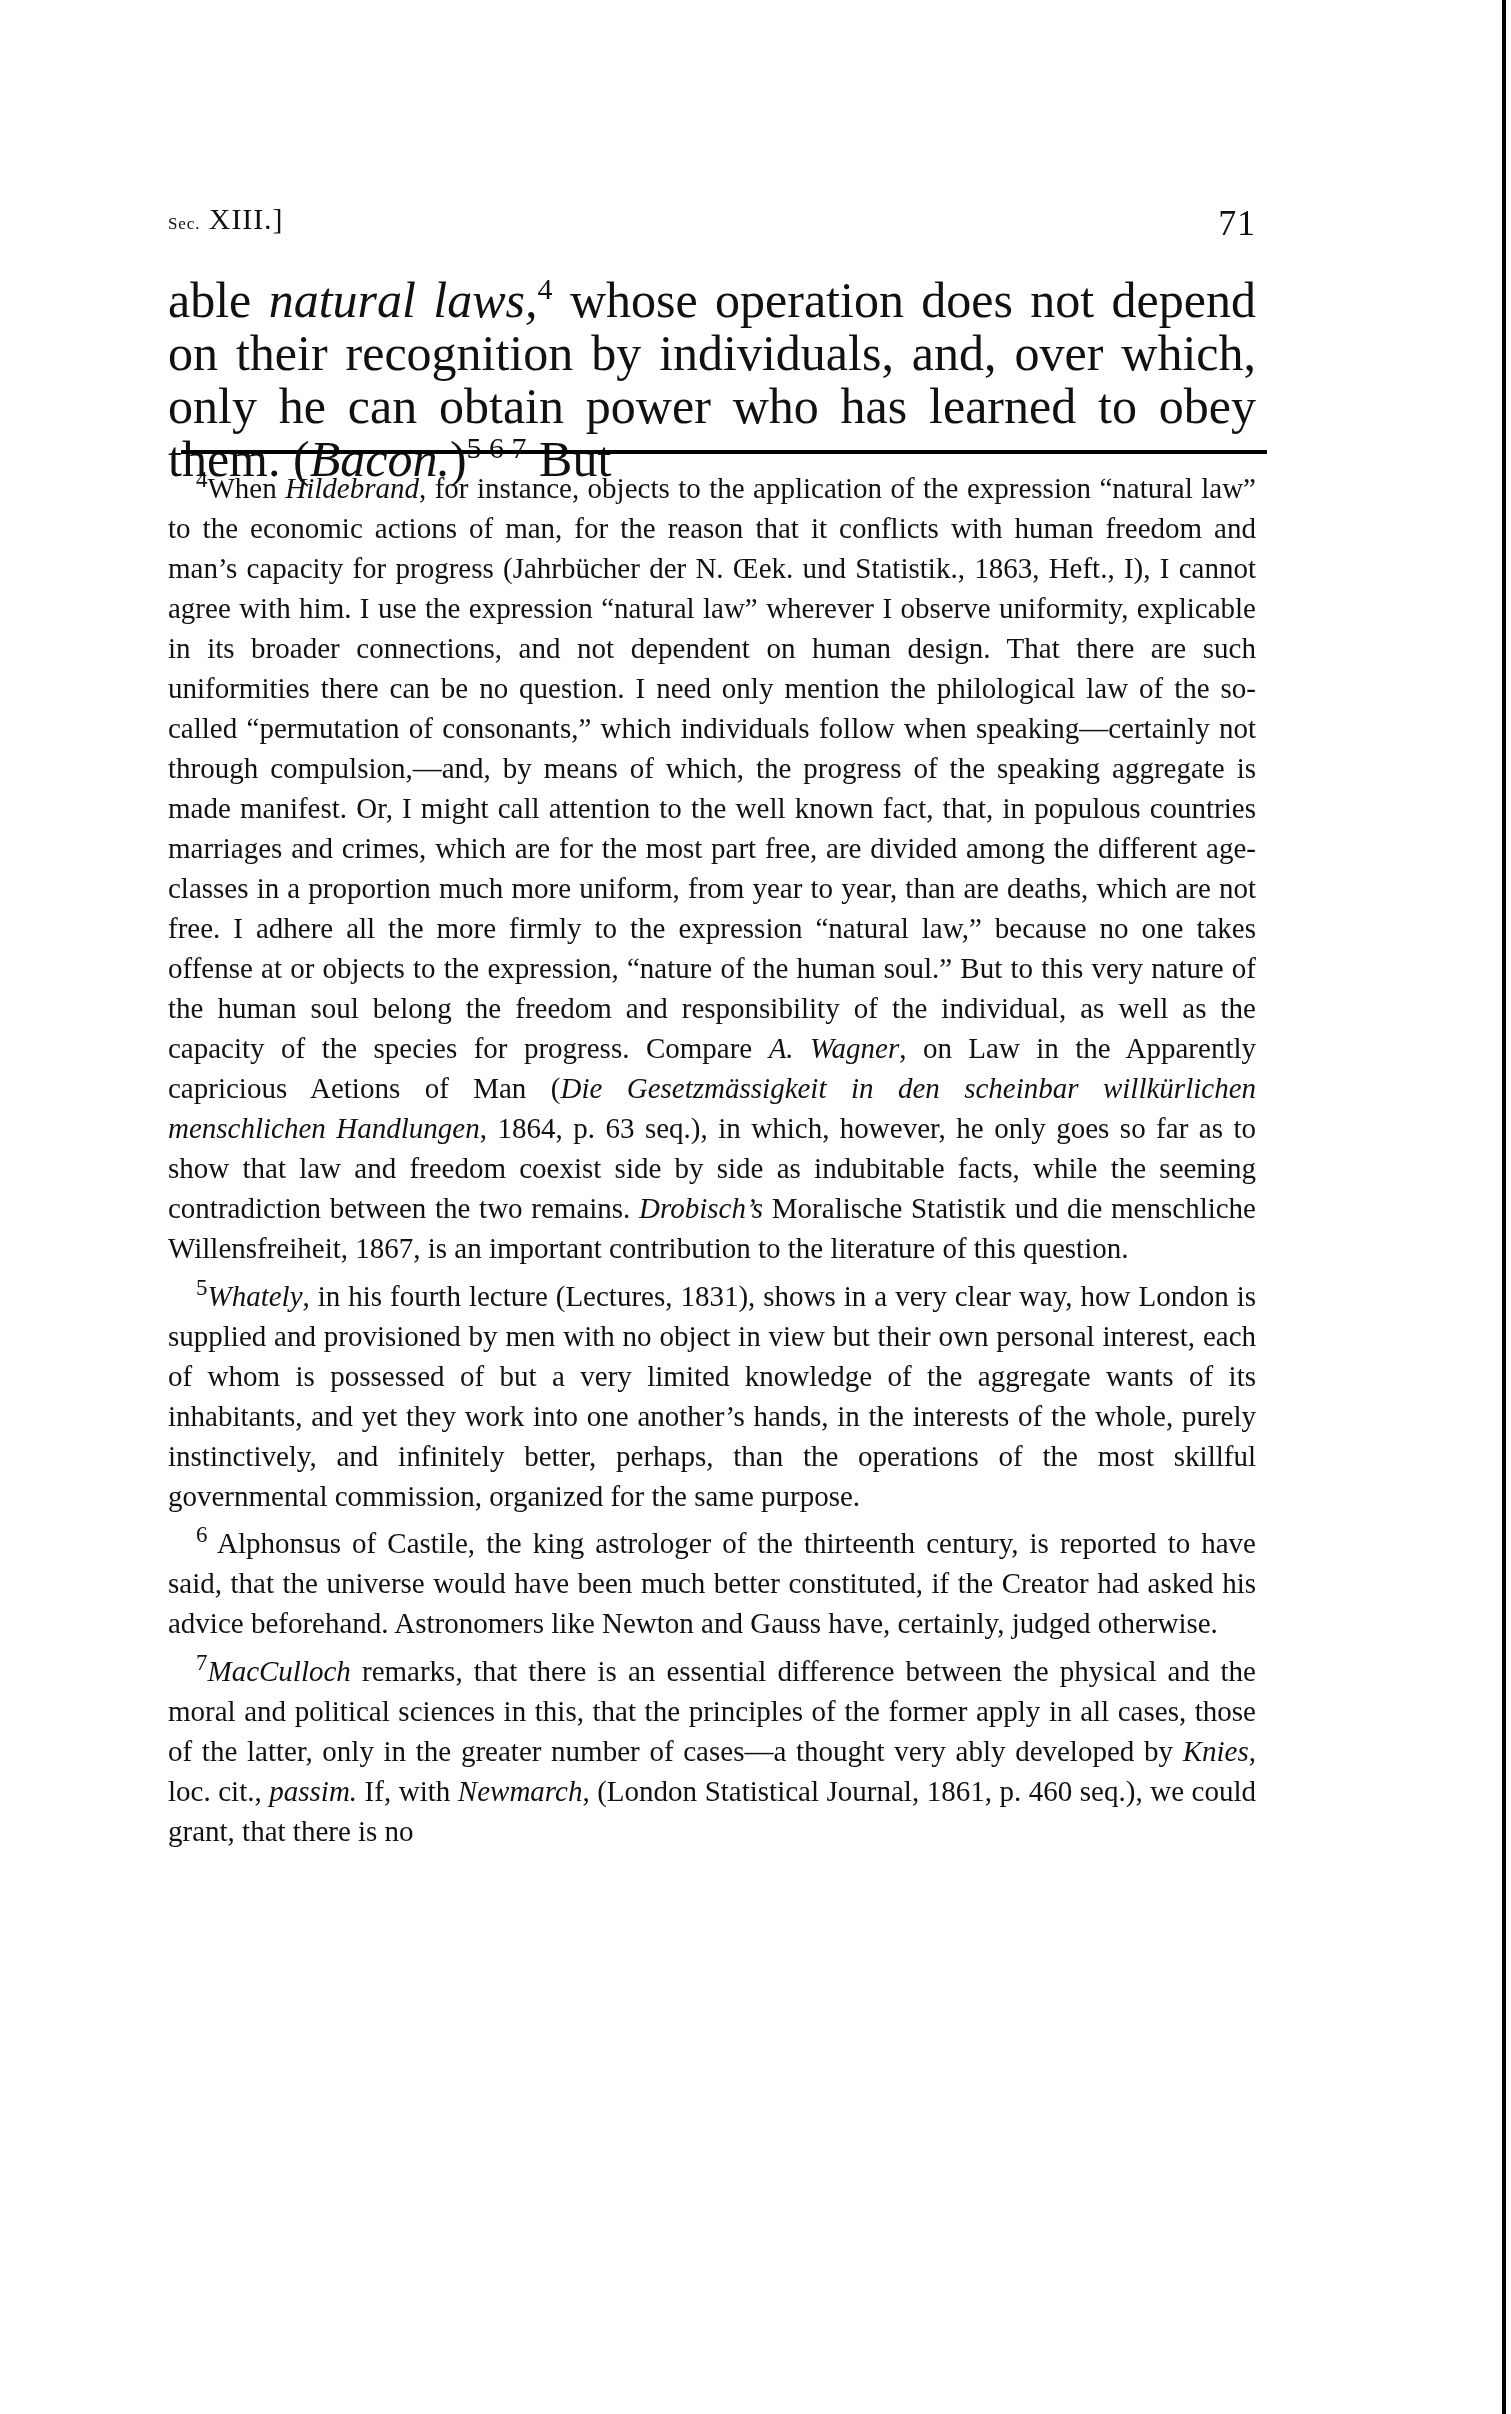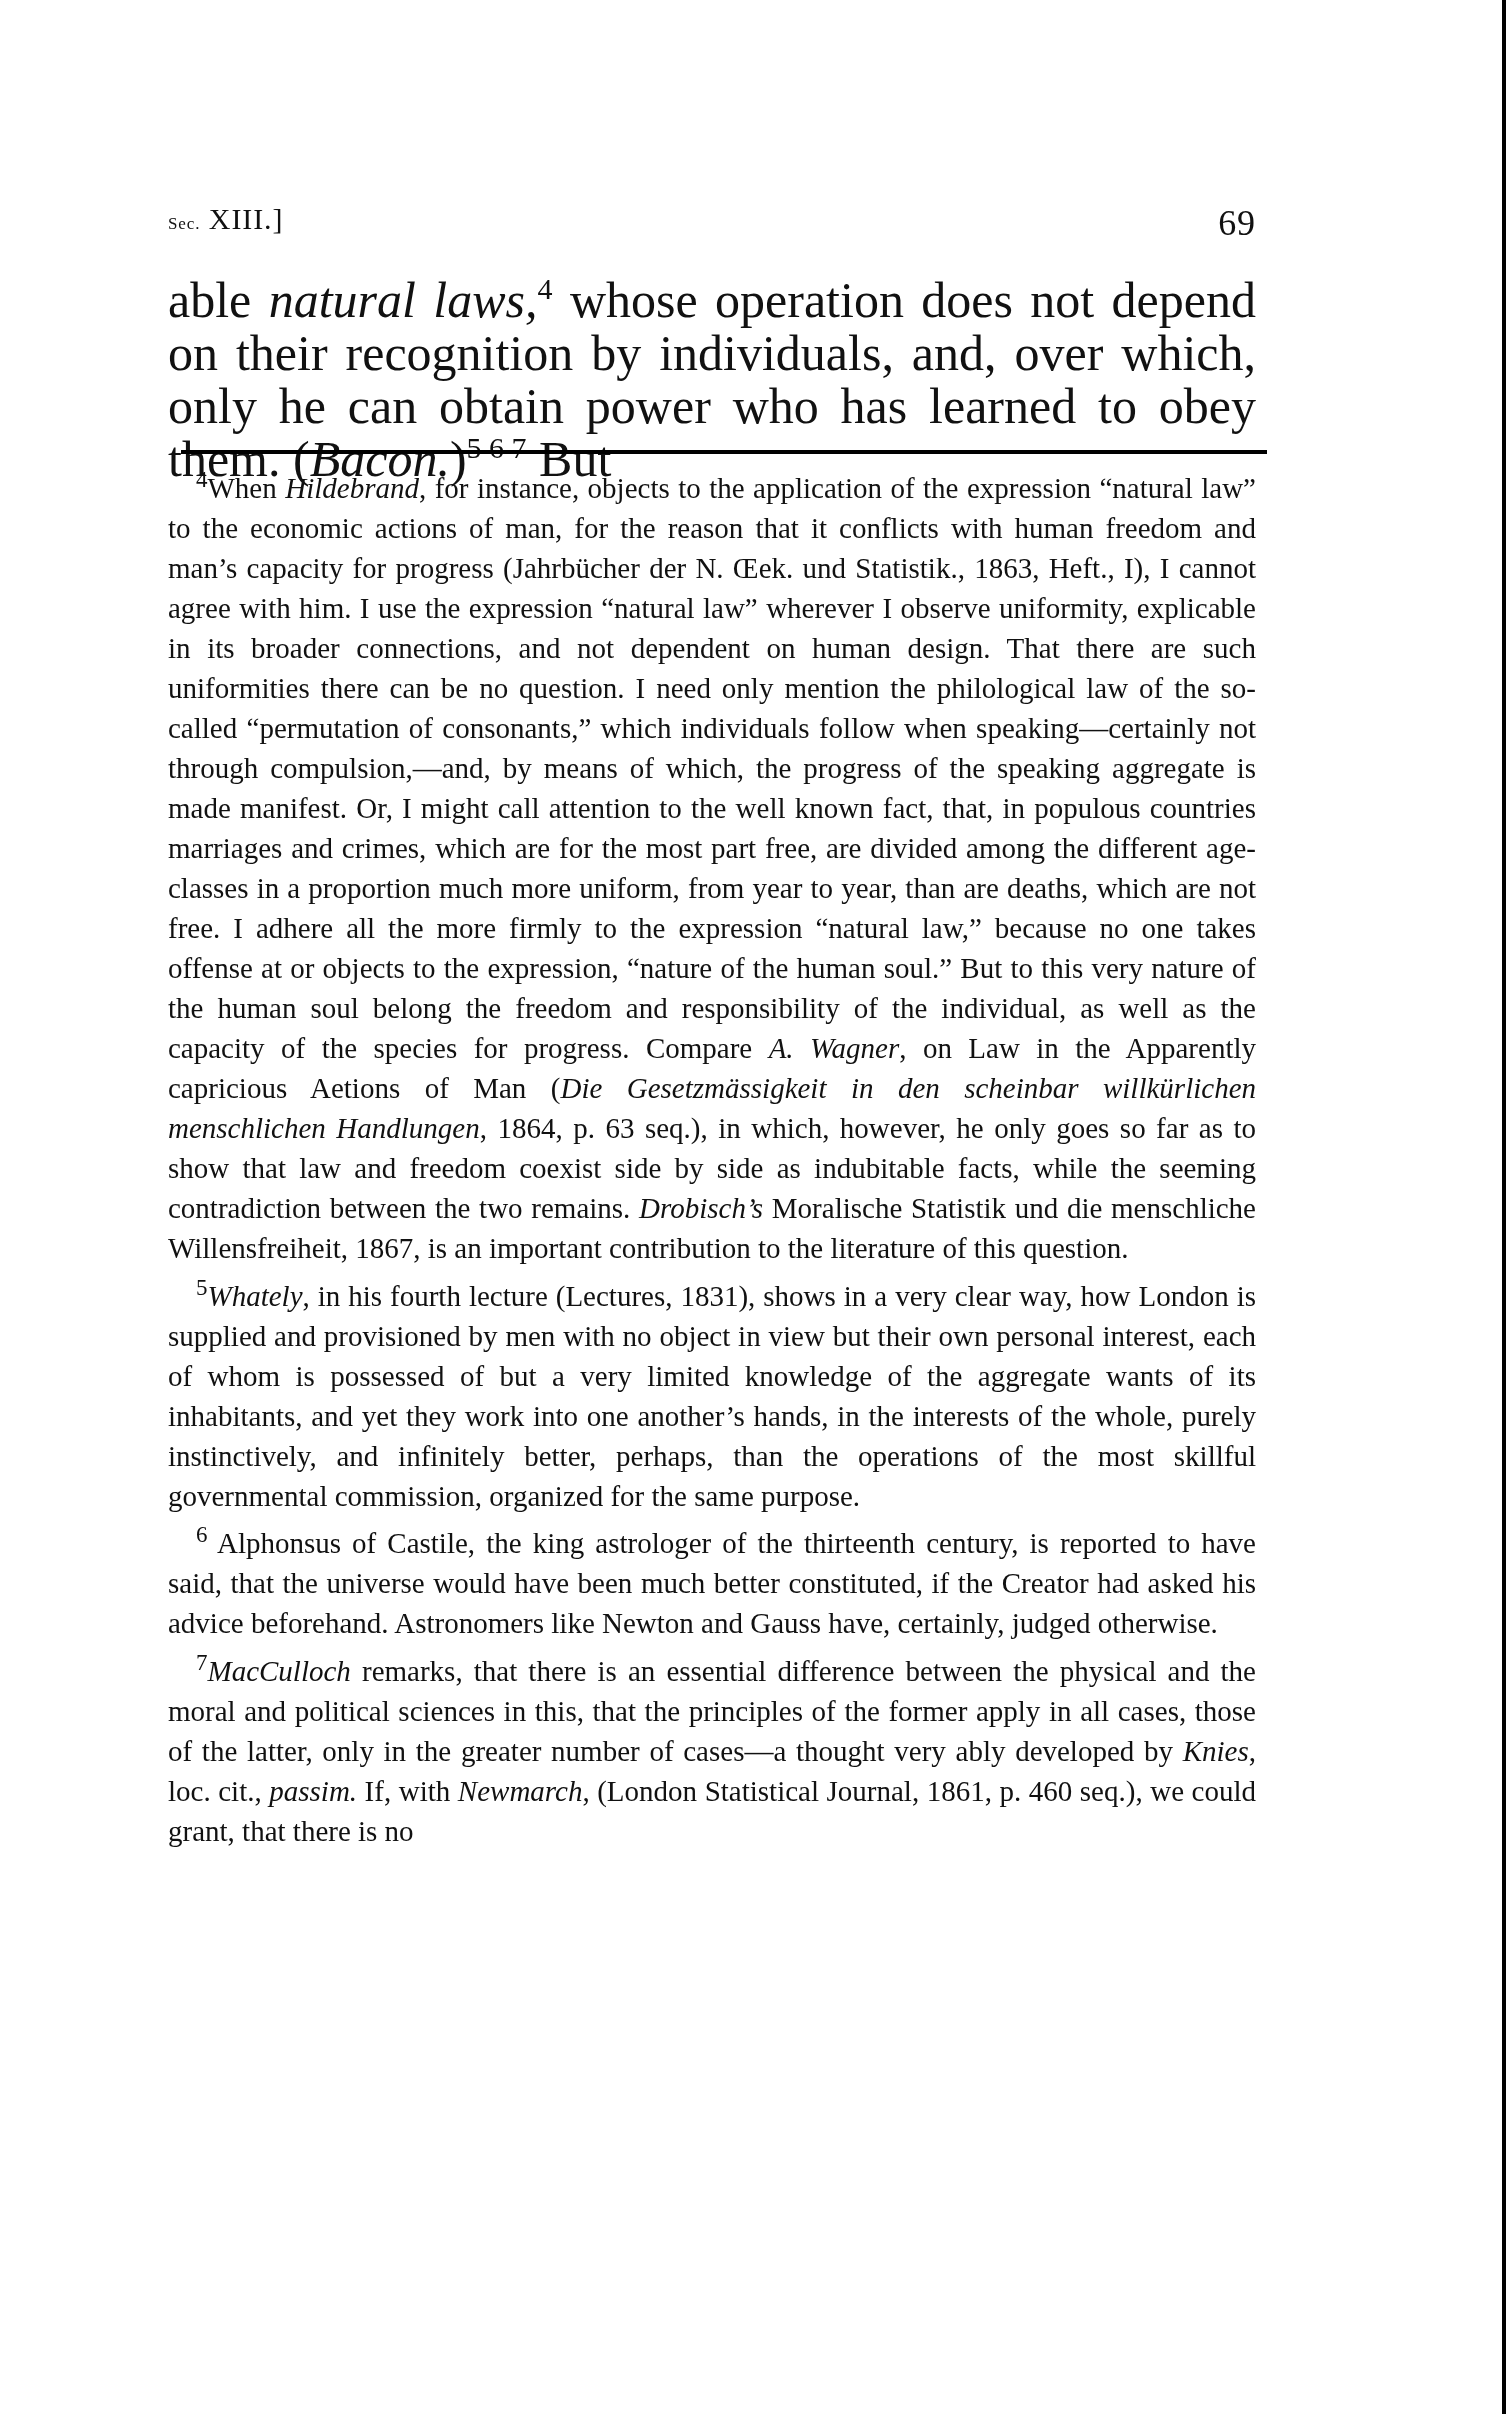--- a/index.html
+++ b/index.html
@@ -29,21 +29,21 @@
 
 <div class="edge"></div>
 
 <div class="page">
 
   <div class="header">
     <span class="hdr-sec">
       <span class="sc">Sec.</span>
       <span>XIII.]</span>
     </span>
-    <span class="hdr-num">69</span>
+    <span class="hdr-num">71</span>
   </div>
 
   <div class="body-text">
     <p id="body-para"><span>able </span><i>natural laws,</i><sup>4</sup><span> whose operation does not depend on their recognition by individuals, and, over which, only he can obtain power who has learned to obey them. </span><span>(</span><i>Bacon.</i><span>)</span><sup>5 6 7</sup><span> But</span></p>
   </div>
 
   <div class="rule"></div>
 
   <div class="notes" id="notes">
       <p><sup class="ref">4</sup><span>When </span><i>Hildebrand</i><span>, for instance, objects to the application of the expression “natural law” to the economic actions of man, for the reason that it conflicts with human freedom and man’s capacity for progress (Jahrbücher der N. Œek. und Statistik., 1863, Heft., I), I cannot agree with him.  I use the expression “natural law” wherever I observe uniformity, explicable in its broader connections, and not dependent on human design.  That there are such uniformities there can be no question.  I need only mention the philological law of the so-called “permutation of consonants,” which individuals follow when speaking—certainly not through compulsion,—and, by means of which, the progress of the speaking aggregate is made manifest.  Or, I might call attention to the well known fact, that, in populous countries marriages and crimes, which are for the most part free, are divided among the different age-classes in a proportion much more uniform, from year to year, than are deaths, which are not free.  I adhere all the more firmly to the expression “natural law,” because no one takes offense at or objects to the expression, “nature of the human soul.”  But to this very nature of the human soul belong the freedom and responsibility of the individual, as well as the capacity of the species for progress.  Compare </span><i>A. Wagner</i><span>, on Law in the Apparently capricious Aetions of Man (</span><i>Die Gesetzmässigkeit in den scheinbar willkürlichen menschlichen Handlungen</i><span>, 1864, p. 63 seq.), in which, however, he only goes so far as to show that law and freedom coexist side by side as indubitable facts, while the seeming contradiction between the two remains.  </span><i>Drobisch’s</i><span> Moralische Statistik und die menschliche Willensfreiheit, 1867, is an important contribution to the literature of this question.</span></p>

